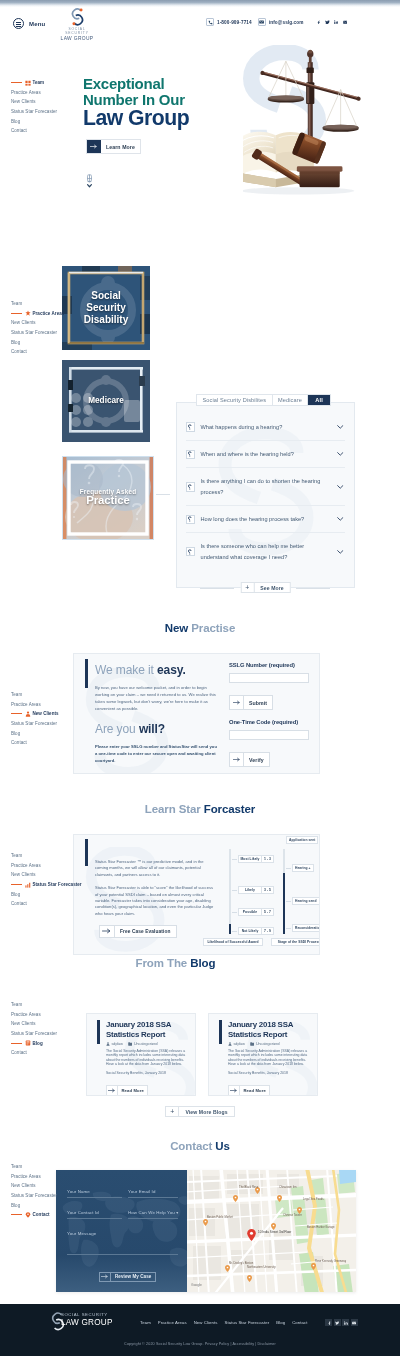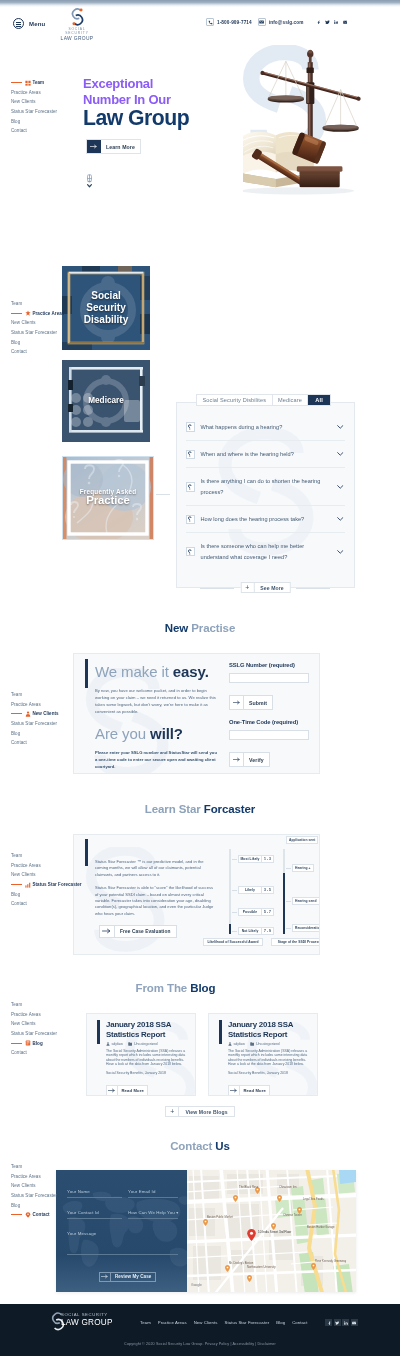--- a/index.html
+++ b/index.html
@@ -28,21 +28,21 @@
   .sidenav{position:absolute;left:11px;width:70px;z-index:6}
   .sn-item{display:flex;align-items:center;height:9.6px;font-size:4.5px;color:#5c7187;white-space:nowrap;cursor:pointer;letter-spacing:.05px}
   .sn-item.active{color:#1d3557;font-weight:bold}
   .sn-dash{width:11px;height:1px;background:#e8622a;margin-right:2.5px;flex:none;display:none}
   .sn-item.active .sn-dash{display:block}
   .sn-ic{width:6px;height:6px;margin-right:2px;display:none;flex:none;align-items:center;justify-content:center}
   .sn-item.active .sn-ic{display:flex}
   
   .hero{position:absolute;left:0;top:47px;width:400px;height:155px}
   .hero-h{position:absolute;left:83px;top:29px}
-  .hero-h .l1,.hero-h .l2{font-size:13px;font-weight:bold;color:#8b5cf6;line-height:15.6px;letter-spacing:-.25px}
+  .hero-h .l1,.hero-h .l2{font-size:15px;font-weight:bold;color:#0f766e;line-height:15.6px;letter-spacing:-.25px}
   .hero-h .l3{font-size:21.2px;font-weight:bold;color:#123a6b;line-height:20px;letter-spacing:-.5px;margin-top:1px}
   .btn-arrow{display:inline-flex;align-items:stretch;border:1px solid #dfe4ea;background:#fff;cursor:pointer;height:15px}
   .btn-arrow .ar{width:14px;background:#1d3557;display:flex;align-items:center;justify-content:center}
   .btn-arrow .lb{padding:0 5px;display:flex;align-items:center;font-size:5.2px;font-weight:bold;color:#2b3d52;letter-spacing:.1px}
   .hero-cta{position:absolute;left:86px;top:88px}
   .scrollmouse{position:absolute;left:86px;top:127px;width:7px;text-align:center;line-height:0}
   .hero-img{position:absolute;left:243px;top:-2px;width:146px;height:152px}
   
   .sec-title{text-align:center;font-size:11.5px;font-weight:bold;letter-spacing:-.1px}
   .sec-title .lt{color:#123a6b}
@@ -66,21 +66,21 @@
   .fq-tx{flex:1;font-size:5.6px;color:#435a73;line-height:10.6px;letter-spacing:.02px;padding-right:10px}
   .fq-ch{width:9px;flex:none;display:flex;align-items:center;justify-content:center}
   .seemore{position:absolute;left:50%;transform:translateX(-50%);bottom:-7px;z-index:5}
   .btn-plus{display:inline-flex;align-items:stretch;border:1px solid #dde3e9;background:#fff;height:11px}
   .btn-plus .pl{width:13px;display:flex;align-items:center;justify-content:center;border-right:1px solid #dde3e9;font-size:7px;color:#3f556d}
   .btn-plus .lb{padding:0 6px;display:flex;align-items:center;font-size:5.1px;font-weight:bold;color:#3f556d;letter-spacing:.1px}
   .connector{position:absolute;height:1px;background:#d9e0e7}
   
   .panel{position:absolute;background:#f7f9fb;border:1px solid #e6ebf0;overflow:hidden}
   .accentbar{position:absolute;width:3px;background:#1d3557}
-  .nc-h{font-size:15px;font-weight:normal;color:#8ea3bb;letter-spacing:-.1px}
+  .nc-h{font-size:12px;font-weight:normal;color:#8ea3bb;letter-spacing:-.1px}
   .nc-h b{color:#1d3557}
   .nc-p{font-size:4.15px;color:#4f6681;line-height:7px;letter-spacing:.02px}
   .f-label{font-size:5.8px;font-weight:bold;color:#1d3557;letter-spacing:-.1px}
   .f-input{width:100%;height:10px;border:1px solid #d8dfe6;background:#fff}
   
   .fc-p{font-size:4.1px;color:#4f6681;line-height:6.4px}
   .scale{position:absolute;width:2px;background:#dde4ea}
   .scale .fill{position:absolute;left:0;width:2px;background:#1d3557}
   .pill{position:absolute;display:flex;height:8.5px;border:.7px solid #dbe2e9;background:#fff;align-items:stretch}
   .pill .a{display:flex;align-items:center;justify-content:center;padding:0 2px;font-size:3.4px;color:#2f4660;font-weight:bold;letter-spacing:.05px;white-space:nowrap}
@@ -775,21 +775,21 @@
       <div class="axlab" style="left:218px;top:29px">Hearing +</div>
       <div class="tick" style="left:212px;top:65.6px"></div>
       <div class="axlab" style="left:218px;top:62px">Hearing send</div>
       <div class="tick" style="left:212px;top:92.6px"></div>
       <div class="axlab" style="left:218px;top:89px">Reconsideration</div>
       <div class="axlab" style="left:129px;top:103px;width:60px">Likelihood of Successful Award</div>
       <div class="axlab" style="left:197px;top:103px;width:56px">Stage of the SSDI Process</div>
     </div>
 </div>
 
-<div class="sec-title" style="position:absolute;left:0;top:982px;width:351px">
+<div class="sec-title" style="position:absolute;left:0;top:957px;width:351px">
   <span class="sl">From The</span> <span class="lt">Blog</span>
 </div>
 <div id="blogcards">
     <div class="bcard" style="left:86px;top:1013px;width:110px;height:83px">
       <svg style="position:absolute;right:-14px;top:8px;opacity:.5" width="96" height="104" viewBox="0 0 124 140">
         <path d="M92 24 C92 10 76 4 60 4 C38 4 20 17 20 36 C20 53 34 62 54 69" fill="none" stroke="#e8eff5" stroke-width="13"></path>
         <path d="M30 100 C30 114 46 120 62 120 C84 120 102 107 102 88 C102 71 88 62 68 55" fill="none" stroke="#e8eff5" stroke-width="13"></path>
       </svg>
       <div class="accentbar" style="left:10px;top:6px;height:24px"></div>
       <div style="position:absolute;left:19px;top:6px;right:6px">

